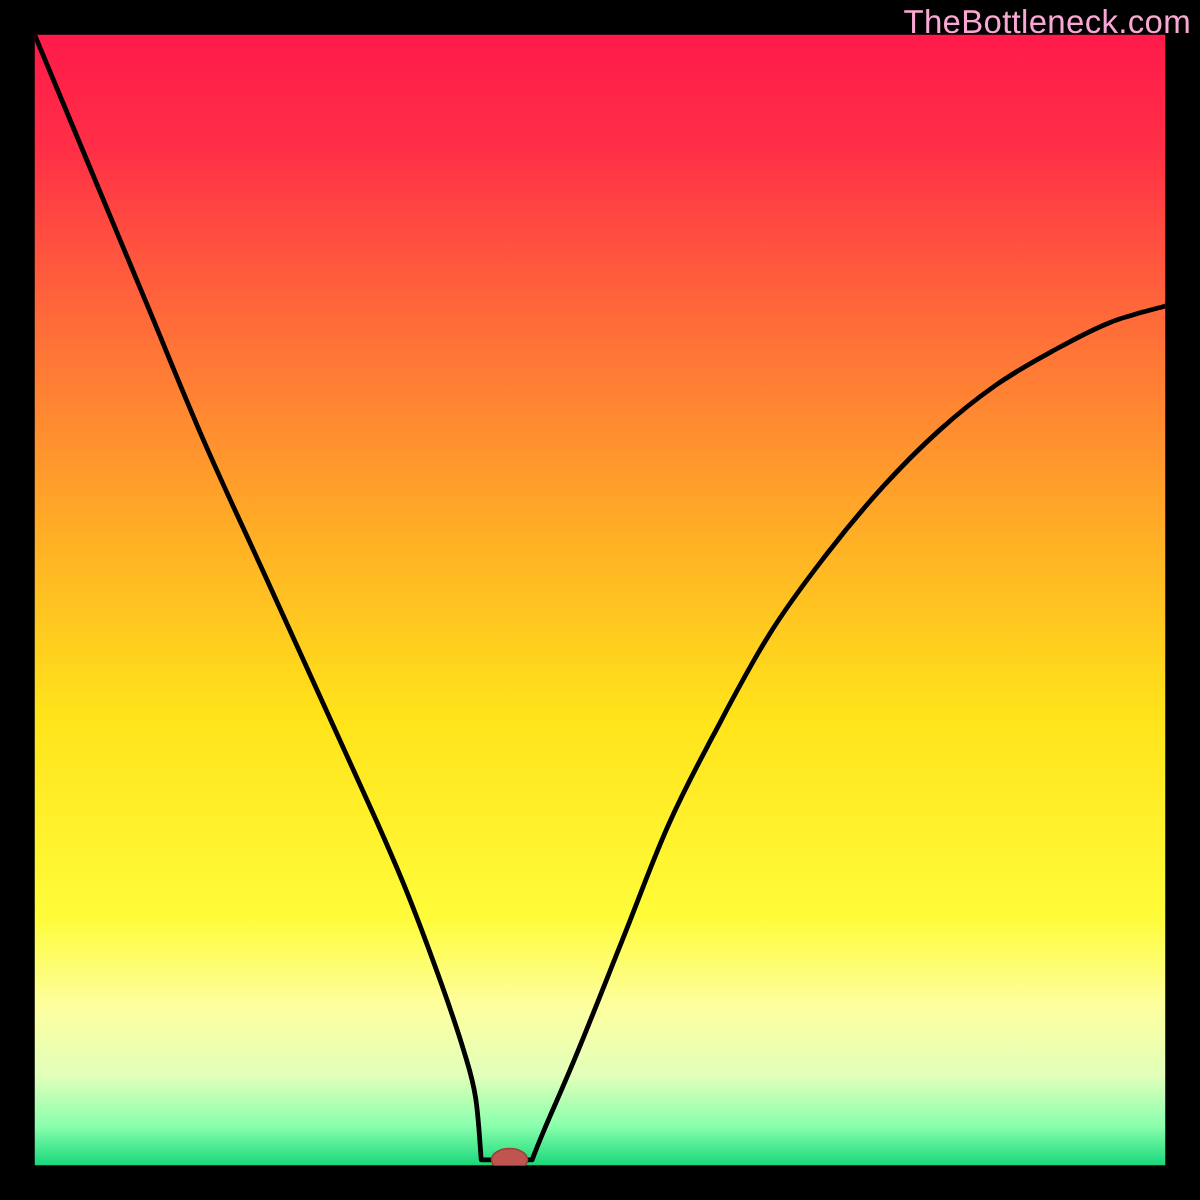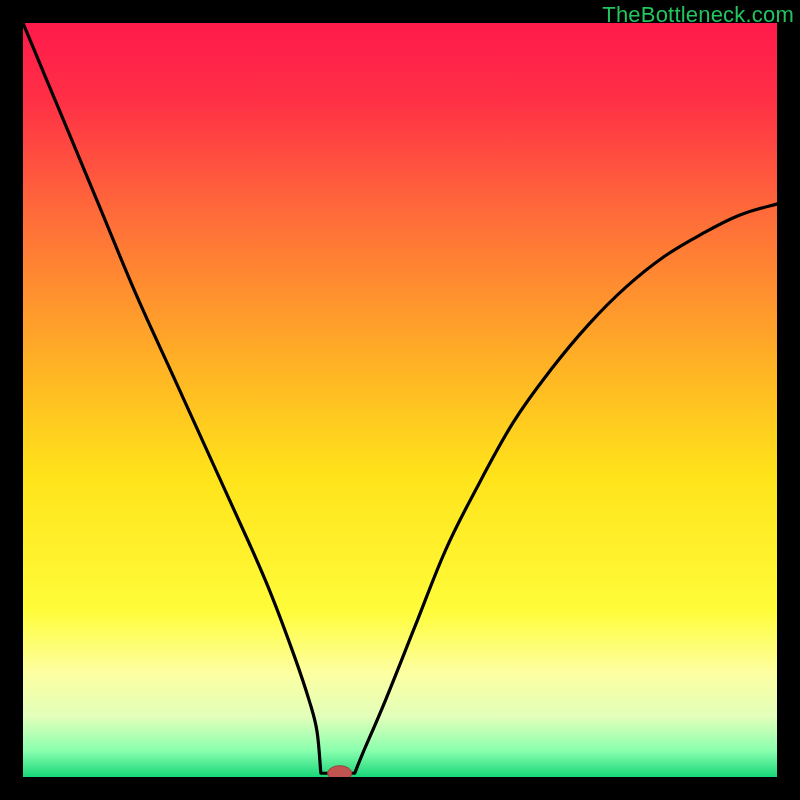--- a/index.html
+++ b/index.html
@@ -25,21 +25,21 @@
     top: 0;
     width: 754px;
     height: 754px;
   }
   .watermark {
     position: absolute;
     top: 2px;
     right: 6px;
     font-size: 22px;
     font-weight: 500;
-    color: #22c55e;
+    color: #f9a8d4;
     letter-spacing: 0.2px;
     user-select: none;
   }
 </style>
 </head>
 <body>
 
 <div class="frame">
   <svg class="plot" viewBox="0 0 754 754" preserveAspectRatio="none">
     <defs>

